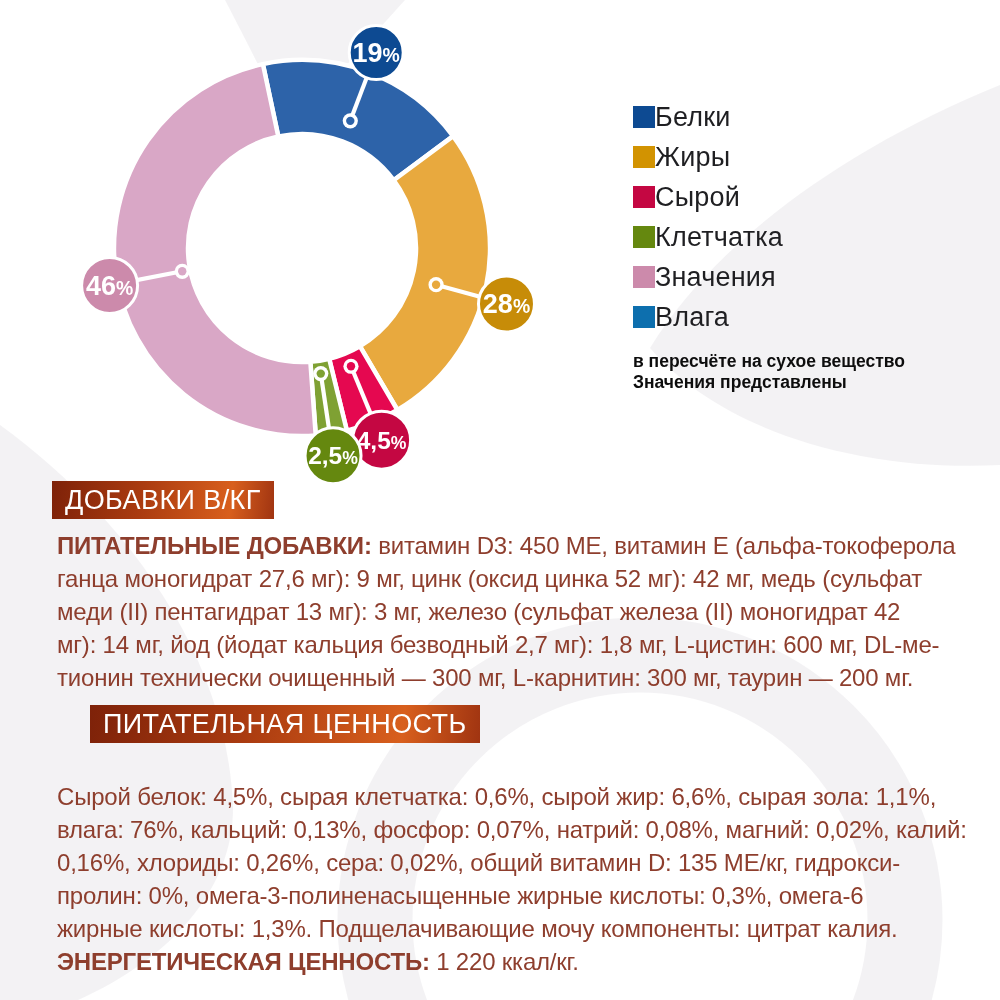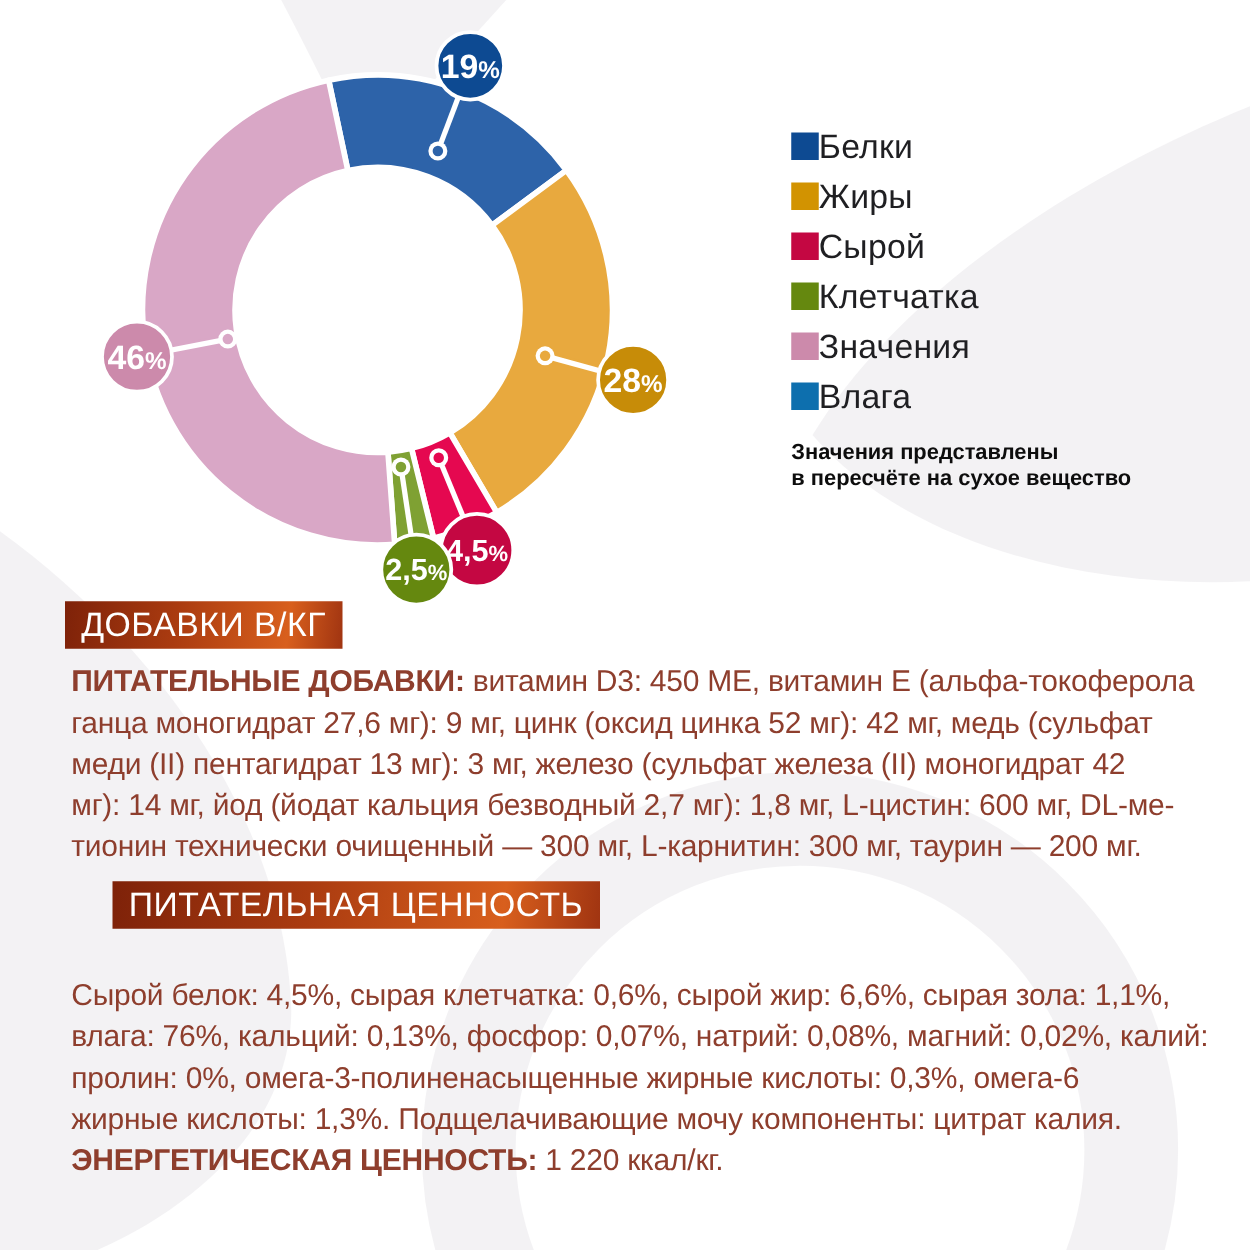--- a/index.html
+++ b/index.html
@@ -99,22 +99,22 @@
         <span class="sw" style="background: rgb(204, 138, 171);"></span>
         <span class="llabel">Значения</span>
       </div>
       <div class="lrow">
         <span class="sw" style="background: rgb(13, 111, 174);"></span>
         <span class="llabel">Влага</span>
       </div>
     </div>
 
   <div class="note">
+    <div>в пересчёте на сухое вещество</div>
     <div>Значения представлены</div>
-    <div>в пересчёте на сухое вещество</div>
   </div>
 
   <div class="sec-header" id="hdr-additives">
     <span>ДОБАВКИ В/КГ</span>
   </div>
 
   <div class="para" id="para-additives">
       <div class="tline"><b>ПИТАТЕЛЬНЫЕ ДОБАВКИ:</b> витамин D3: 450 МЕ, витамин Е (альфа-токоферола</div>
       <div class="tline">ганца моногидрат 27,6 мг): 9 мг, цинк (оксид цинка 52 мг): 42 мг, медь (сульфат</div>
       <div class="tline">меди (II) пентагидрат 13 мг): 3 мг, железо (сульфат железа (II) моногидрат 42</div>
@@ -122,18 +122,19 @@
       <div class="tline">тионин технически очищенный — 300 мг, L-карнитин: 300 мг, таурин — 200 мг.</div>
     </div>
 
   <div class="sec-header" id="hdr-nutrition">
     <span>ПИТАТЕЛЬНАЯ ЦЕННОСТЬ</span>
   </div>
 
   <div class="para" id="para-nutrition">
       <div class="tline">Сырой белок: 4,5%, сырая клетчатка: 0,6%, сырой жир: 6,6%, сырая зола: 1,1%,</div>
       <div class="tline">влага: 76%, кальций: 0,13%, фосфор: 0,07%, натрий: 0,08%, магний: 0,02%, калий:</div>
+      <div class="tline">0,16%, хлориды: 0,26%, сера: 0,02%, общий витамин D: 135 МЕ/кг, гидрокси-</div>
       <div class="tline">пролин: 0%, омега-3-полиненасыщенные жирные кислоты: 0,3%, омега-6</div>
       <div class="tline">жирные кислоты: 1,3%. Подщелачивающие мочу компоненты: цитрат калия.</div>
       <div class="tline"><b>ЭНЕРГЕТИЧЕСКАЯ ЦЕННОСТЬ:</b> 1 220 ккал/кг.</div>
     </div>
 
 </div>
 
 </body></html>

